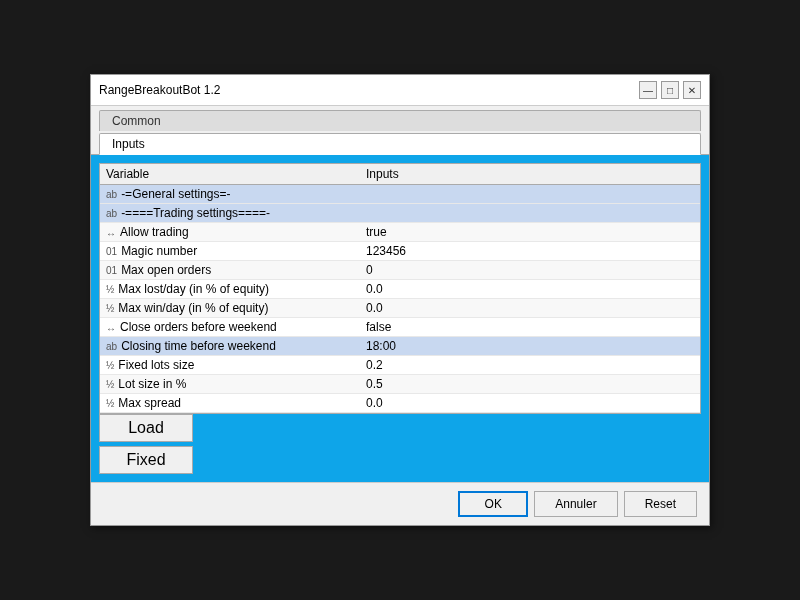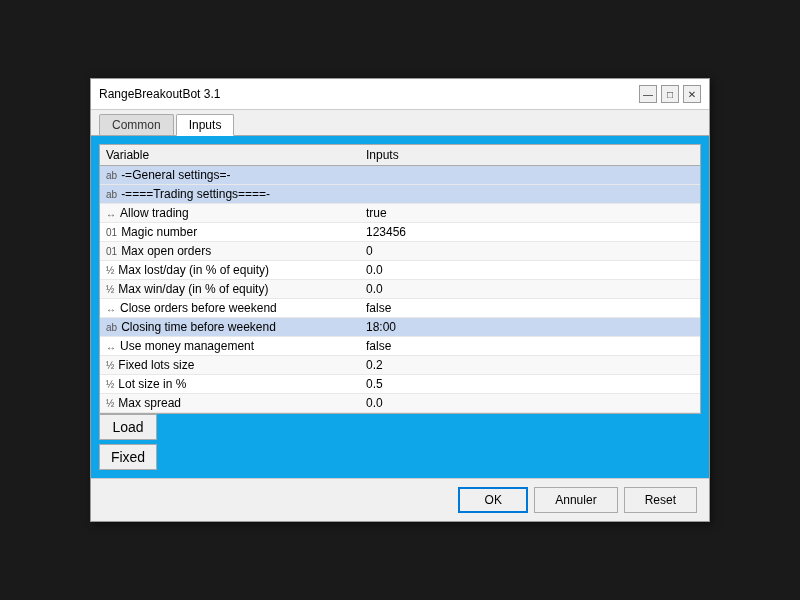--- a/index.html
+++ b/index.html
@@ -49,20 +49,21 @@
       font-size: 10px;
       color: #333;
     }
 
     .tabs {
       display: flex;
       background: #f0f0f0;
       border-bottom: 1px solid #aaa;
       padding: 4px 8px 0;
       gap: 2px;
+      flex-direction: column;
     }
     .tab {
       padding: 3px 12px;
       border: 1px solid #aaa;
       background: #ddd;
       cursor: pointer;
       font-size: 12px;
       color: #333;
       border-bottom: none;
       border-radius: 2px 2px 0 0;
@@ -139,24 +140,24 @@
       gap: 4px;
       justify-content: flex-end;
       width: 70px;
     }
 
     .side-btn {
       padding: 4px 10px;
       border: 1px solid #aaa;
       background: #f0f0f0;
       cursor: pointer;
-      font-size: 14px;
+      font-size: 16px;
       text-align: center;
       color: #000;
-      width: 58px;
+      width: 94px;
     }
 
     .footer {
       display: flex;
       justify-content: flex-end;
       padding: 8px 12px;
       gap: 6px;
       border-top: 1px solid #ccc;
       background: #f0f0f0;
     }
@@ -179,21 +180,21 @@
     .table-scroll::-webkit-scrollbar-track { background: #f0f0f0; border-left: 1px solid #ccc; }
     .table-scroll::-webkit-scrollbar-thumb { background: #c0c0c0; border: 1px solid #aaa; }
     .table-scroll::-webkit-scrollbar-button { background: #e0e0e0; border: 1px solid #aaa; height: 14px; }
   </style>
 </head>
 <body>
 
 <div class="window">
 
   <div class="title-bar">
-    <span class="title-bar-title">RangeBreakoutBot 3.1</span>
+    <span class="title-bar-title">RangeBreakoutBot 1.2</span>
     <div class="title-bar-controls">
       <button class="title-bar-btn">—</button>
       <button class="title-bar-btn">□</button>
       <button class="title-bar-btn close">✕</button>
     </div>
   </div>
 
   <div class="tabs">
     <div class="tab">Common</div>
     <div class="tab active">Inputs</div>
@@ -240,24 +241,20 @@
               </tr>
               <tr>
                 <td><span class="type-icon">↔</span>Close orders before weekend</td>
                 <td>false</td>
               </tr>
               <tr class="highlight">
                 <td><span class="type-icon">ab</span>Closing time before weekend</td>
                 <td>18:00</td>
               </tr>
               <tr>
-                <td><span class="type-icon">↔</span>Use money management</td>
-                <td>false</td>
-              </tr>
-              <tr>
                 <td><span class="type-icon">½</span>Fixed lots size</td>
                 <td>0.2</td>
               </tr>
               <tr>
                 <td><span class="type-icon">½</span>Lot size in %</td>
                 <td>0.5</td>
               </tr>
               <tr>
                 <td><span class="type-icon">½</span>Max spread</td>
                 <td>0.0</td>

